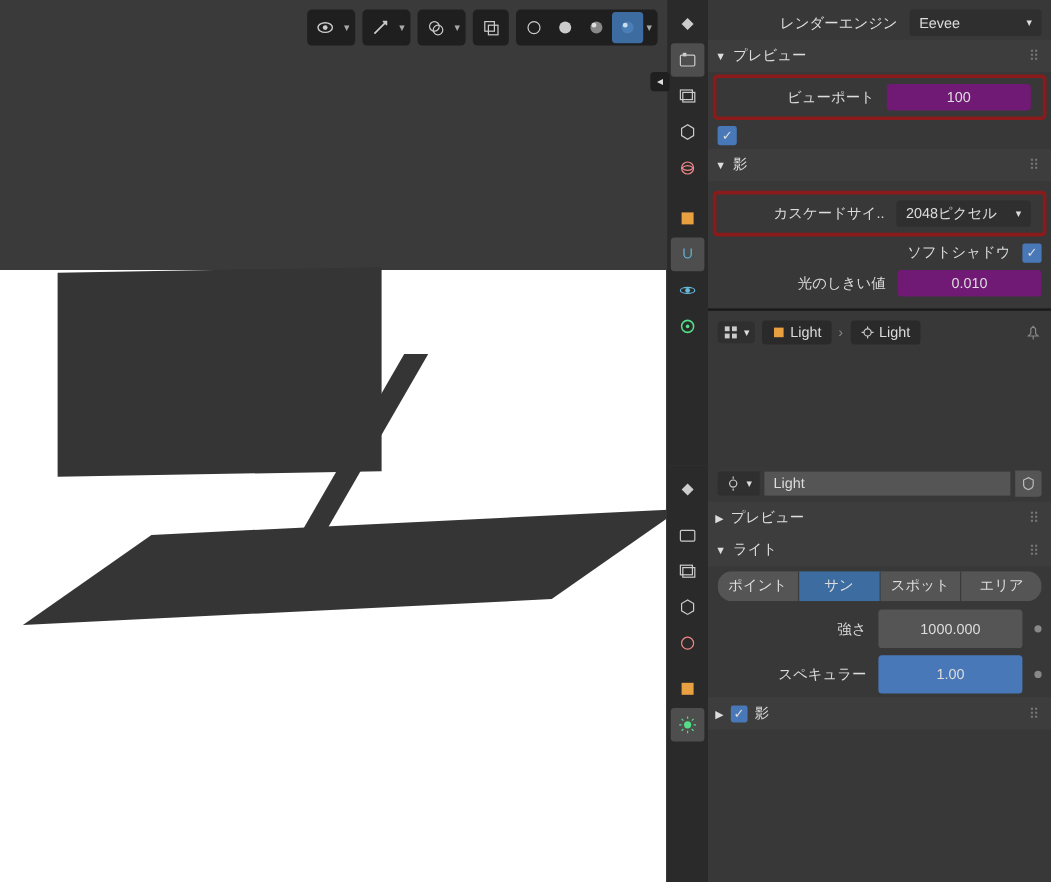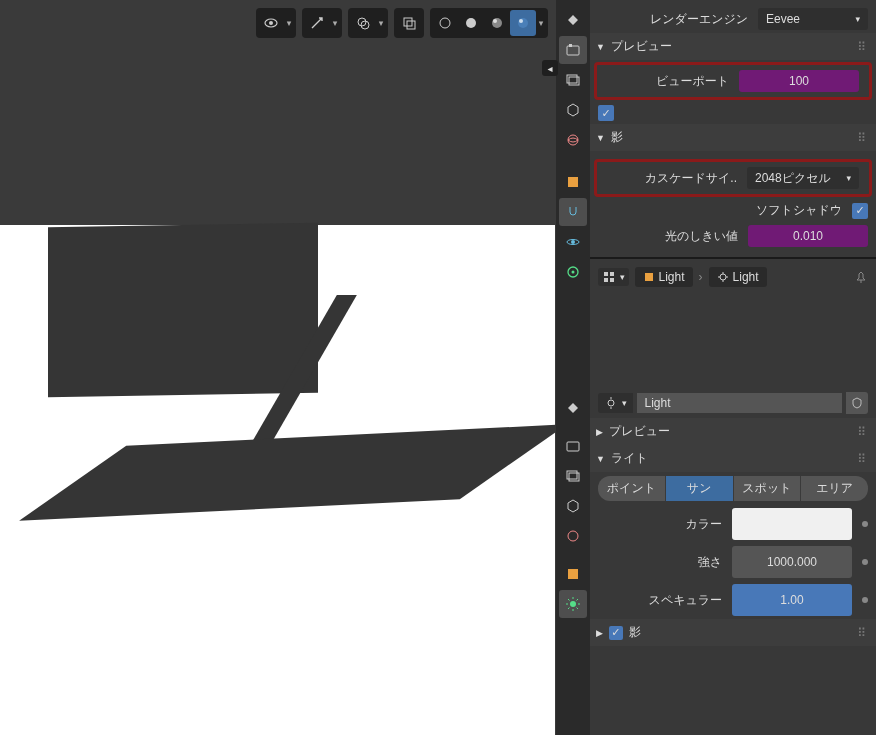--- a/index.html
+++ b/index.html
@@ -349,25 +349,20 @@
       <span class="drag-dots">⠿</span>
     </div>
 
     <div class="type-tabs">
       <div class="type-tab"><span>ポイント</span></div>
       <div class="type-tab active"><span>サン</span></div>
       <div class="type-tab"><span>スポット</span></div>
       <div class="type-tab"><span>エリア</span></div>
     </div>
 
-    <div class="prop-row">
-      <div class="prop-label">カラー</div>
-      <div class="prop-field white"></div>
-      <div class="anim-dot"></div>
-    </div>
 
     <div class="prop-row">
       <div class="prop-label">強さ</div>
       <div class="prop-field">
           <span>1000.000</span>
         </div>
       <div class="anim-dot"></div>
     </div>
 
     <div class="prop-row">

